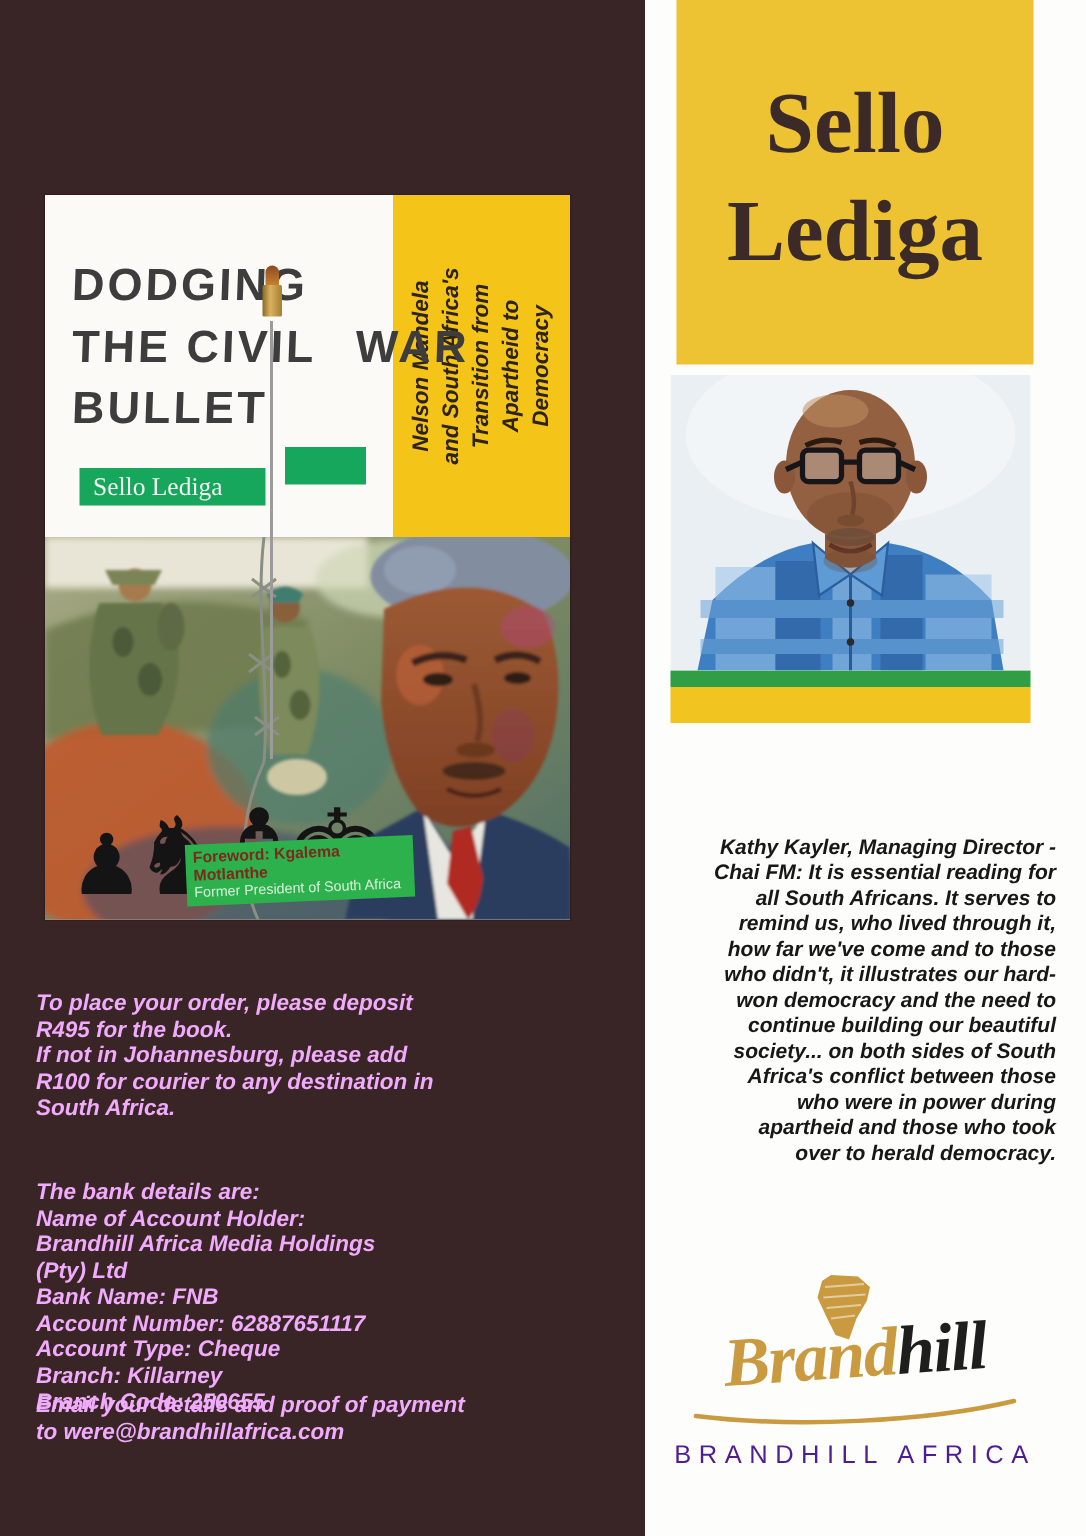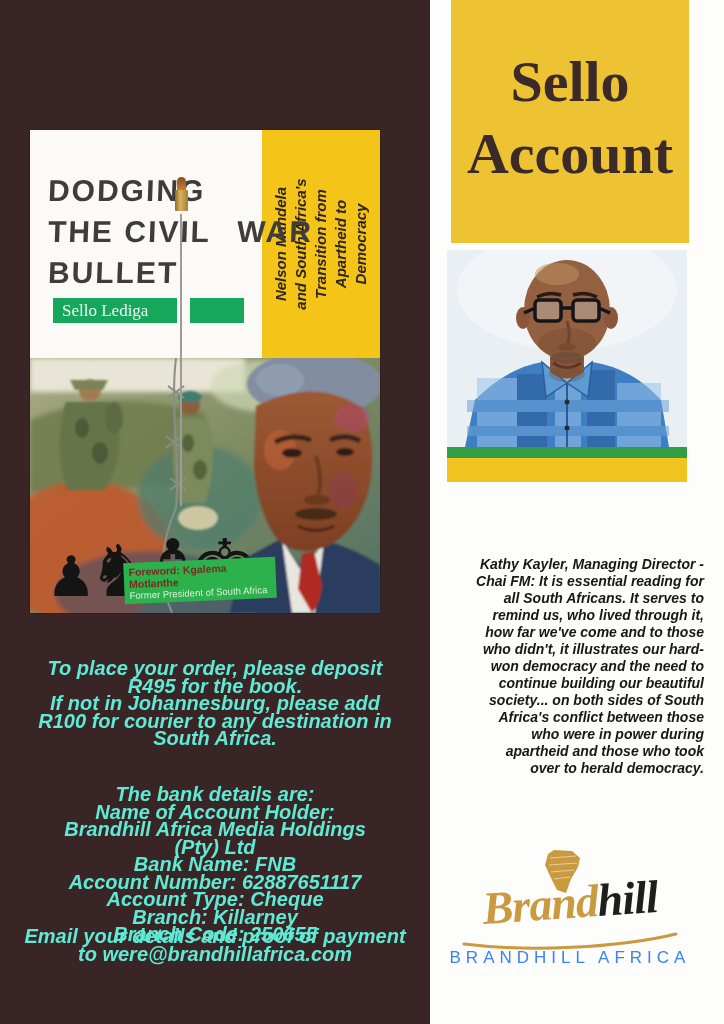--- a/index.html
+++ b/index.html
@@ -16,39 +16,39 @@
   .cover-title{position:absolute;left:18px;top:40px;color:#3d3d3d;font-weight:bold;
     font-family:"Liberation Sans",sans-serif;letter-spacing:2px;}
   .cover-title .t-line{font-size:30px;line-height:41px;transform:skewX(-2deg);}
   .cover-title .t-line2{display:flex;gap:26px;}
   .bullet-icon{position:absolute;left:145px;top:47px;width:13px;height:34px;}
   .bullet-icon .tip{width:9px;height:13px;margin:0 auto;border-radius:5px 5px 0 0;
     background:linear-gradient(180deg,#8a4a1e,#c87f33);}
   .bullet-icon .case{width:13px;height:21px;border-radius:1px;
     background:linear-gradient(90deg,#8a6a28,#d8b25e 40%,#a57f33);}
   .cover-vline{position:absolute;left:150px;top:84px;width:2px;height:292px;background:#9b9b9b;z-index:3;}
-  .author-bar{position:absolute;left:23px;top:168px;width:124px;height:25px;background:#16a75c;
+  .author-bar{position:absolute;left:23px;top:182px;width:124px;height:25px;background:#16a75c;
     color:#f2f6f0;font-family:"Liberation Serif",serif;font-size:17px;line-height:25px;padding-left:9px;box-sizing:border-box;}
   .author-bar2{position:absolute;left:160px;top:168px;width:54px;height:25px;background:#16a75c;}
   .cover-strip{position:absolute;left:232px;top:0;width:118px;height:228px;background:#f5c418;overflow:hidden;}
   .cover-strip .strip-text{
     position:absolute;left:-55px;top:55px;width:228px;height:118px;
     transform:rotate(-90deg);display:flex;align-items:center;justify-content:center;
     font-weight:bold;font-style:italic;font-size:15px;line-height:20px;color:#2d2316;
     text-align:center;white-space:pre-line;}
   .cover-painting{position:absolute;left:0;top:228px;width:350px;height:255px;overflow:hidden;}
   .foreword-label{
     position:absolute;left:94px;top:202px;width:142px;background:#2cb14d;
     transform:rotate(-2.5deg);padding:3px 5px;z-index:4;text-align:left;}
   .foreword-label .fw1{font-size:10.5px;font-weight:bold;color:#7c2a1e;line-height:12px;}
   .foreword-label .fw2{font-size:9.5px;color:#d9f0da;line-height:11px;}
   .panel-text{
     position:absolute;left:0;width:430px;padding:0 24px;box-sizing:border-box;
-    color:#5eead4;font-weight:bold;font-style:italic;text-align:center;
-    font-size:20px;line-height:17.5px;white-space:pre-line;}
+    color:#f0abfc;font-weight:bold;font-style:italic;text-align:left;
+    font-size:15px;line-height:17.5px;white-space:pre-line;}
   .order-text{top:660px;}
   .bank-text{top:762px;margin-top:24px;}
   .email-text{top:928px;}
   
   .right-panel{position:absolute;left:430px;top:0;width:294px;height:944px;background:#fdfdfc;}
   .name-block{
     position:absolute;left:21px;top:0;width:238px;height:243px;background:#edc233;
     text-align:center;padding-top:46px;box-sizing:border-box;
     font-family:"Liberation Serif",serif;font-weight:bold;color:#3b2a28;
     font-size:58px;line-height:72px;}
@@ -64,21 +64,21 @@
   .logo-art{position:relative;height:100px;}
   .logo-script{
     position:absolute;left:0;right:0;top:28px;
     font-family:"Liberation Serif",serif;font-style:italic;font-weight:bold;
     font-size:46px;letter-spacing:-1px;transform:rotate(-4deg);}
   .logo-script .gold{color:#c99a3f;}
   .logo-script .dark{color:#1e1e1e;}
   .logo-africa{position:absolute;left:98px;top:0px;}
   .logo-swoosh{position:absolute;left:18px;top:84px;}
   .logo-caption{
-    margin-top:0;font-size:17px;letter-spacing:5px;color:#3b82f6;
+    margin-top:12px;font-size:17px;letter-spacing:5px;color:#4c1d95;
     font-family:"Liberation Sans",sans-serif;}
 </style>
 </head>
 <body>
 
 <div class="canvas">
 
   <div class="left-panel">
 
     <div class="book-cover">
@@ -215,21 +215,21 @@
 Branch: Killarney
 Branch Code: 250655</div>
     <div class="panel-text email-text">Email your details and proof of payment
 to were@brandhillafrica.com</div>
   </div>
 
   <div class="right-panel">
 
     <div class="name-block">
       <div>Sello</div>
-      <div>Account</div>
+      <div>Lediga</div>
     </div>
 
     <div class="photo-block">
       <svg width="240" height="197" viewBox="0 0 240 197">
         <rect x="0" y="0" width="240" height="197" fill="#e9eff3"></rect>
         <ellipse cx="120" cy="40" rx="110" ry="60" fill="#f2f6f8" opacity="0.8"></ellipse>
 
         <path d="M18,197 L28,150 Q60,118 95,112 L120,132 L145,112 Q185,118 214,150 L222,197 Z" fill="#3e7ec2"></path>
         <g opacity="0.55">
           <rect x="30" y="128" width="40" height="69" fill="#9cc4ea"></rect>

